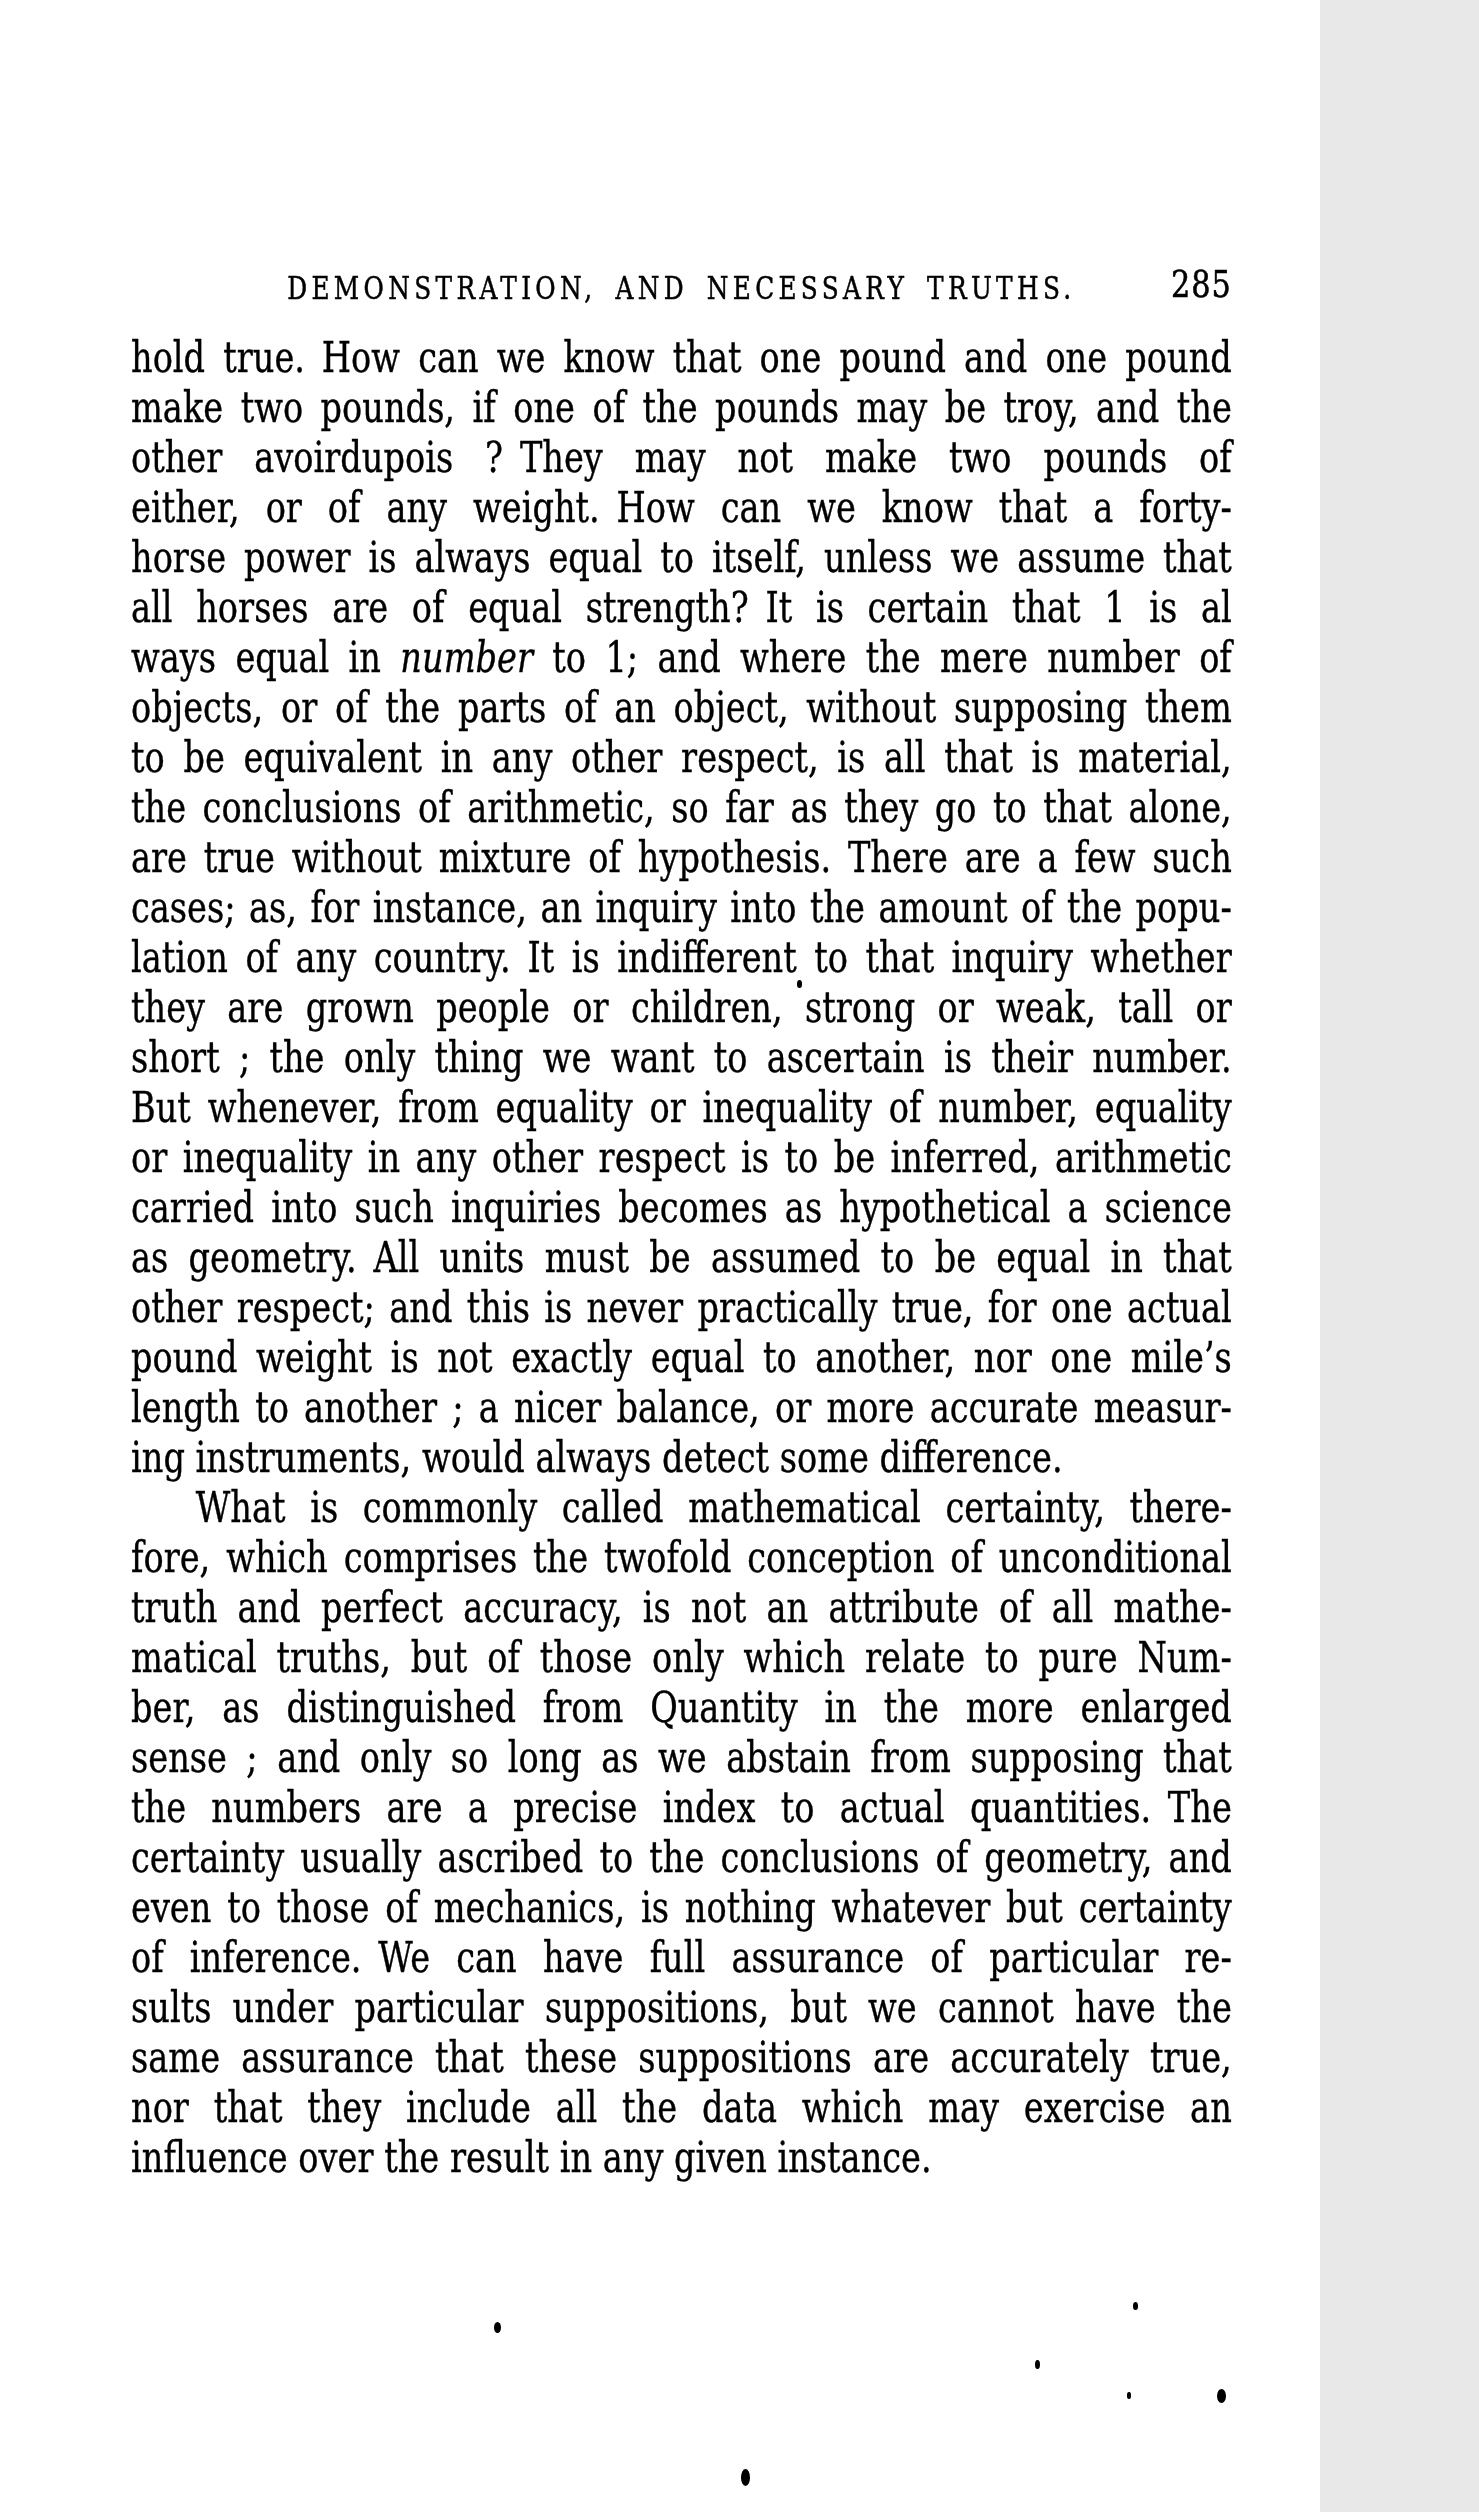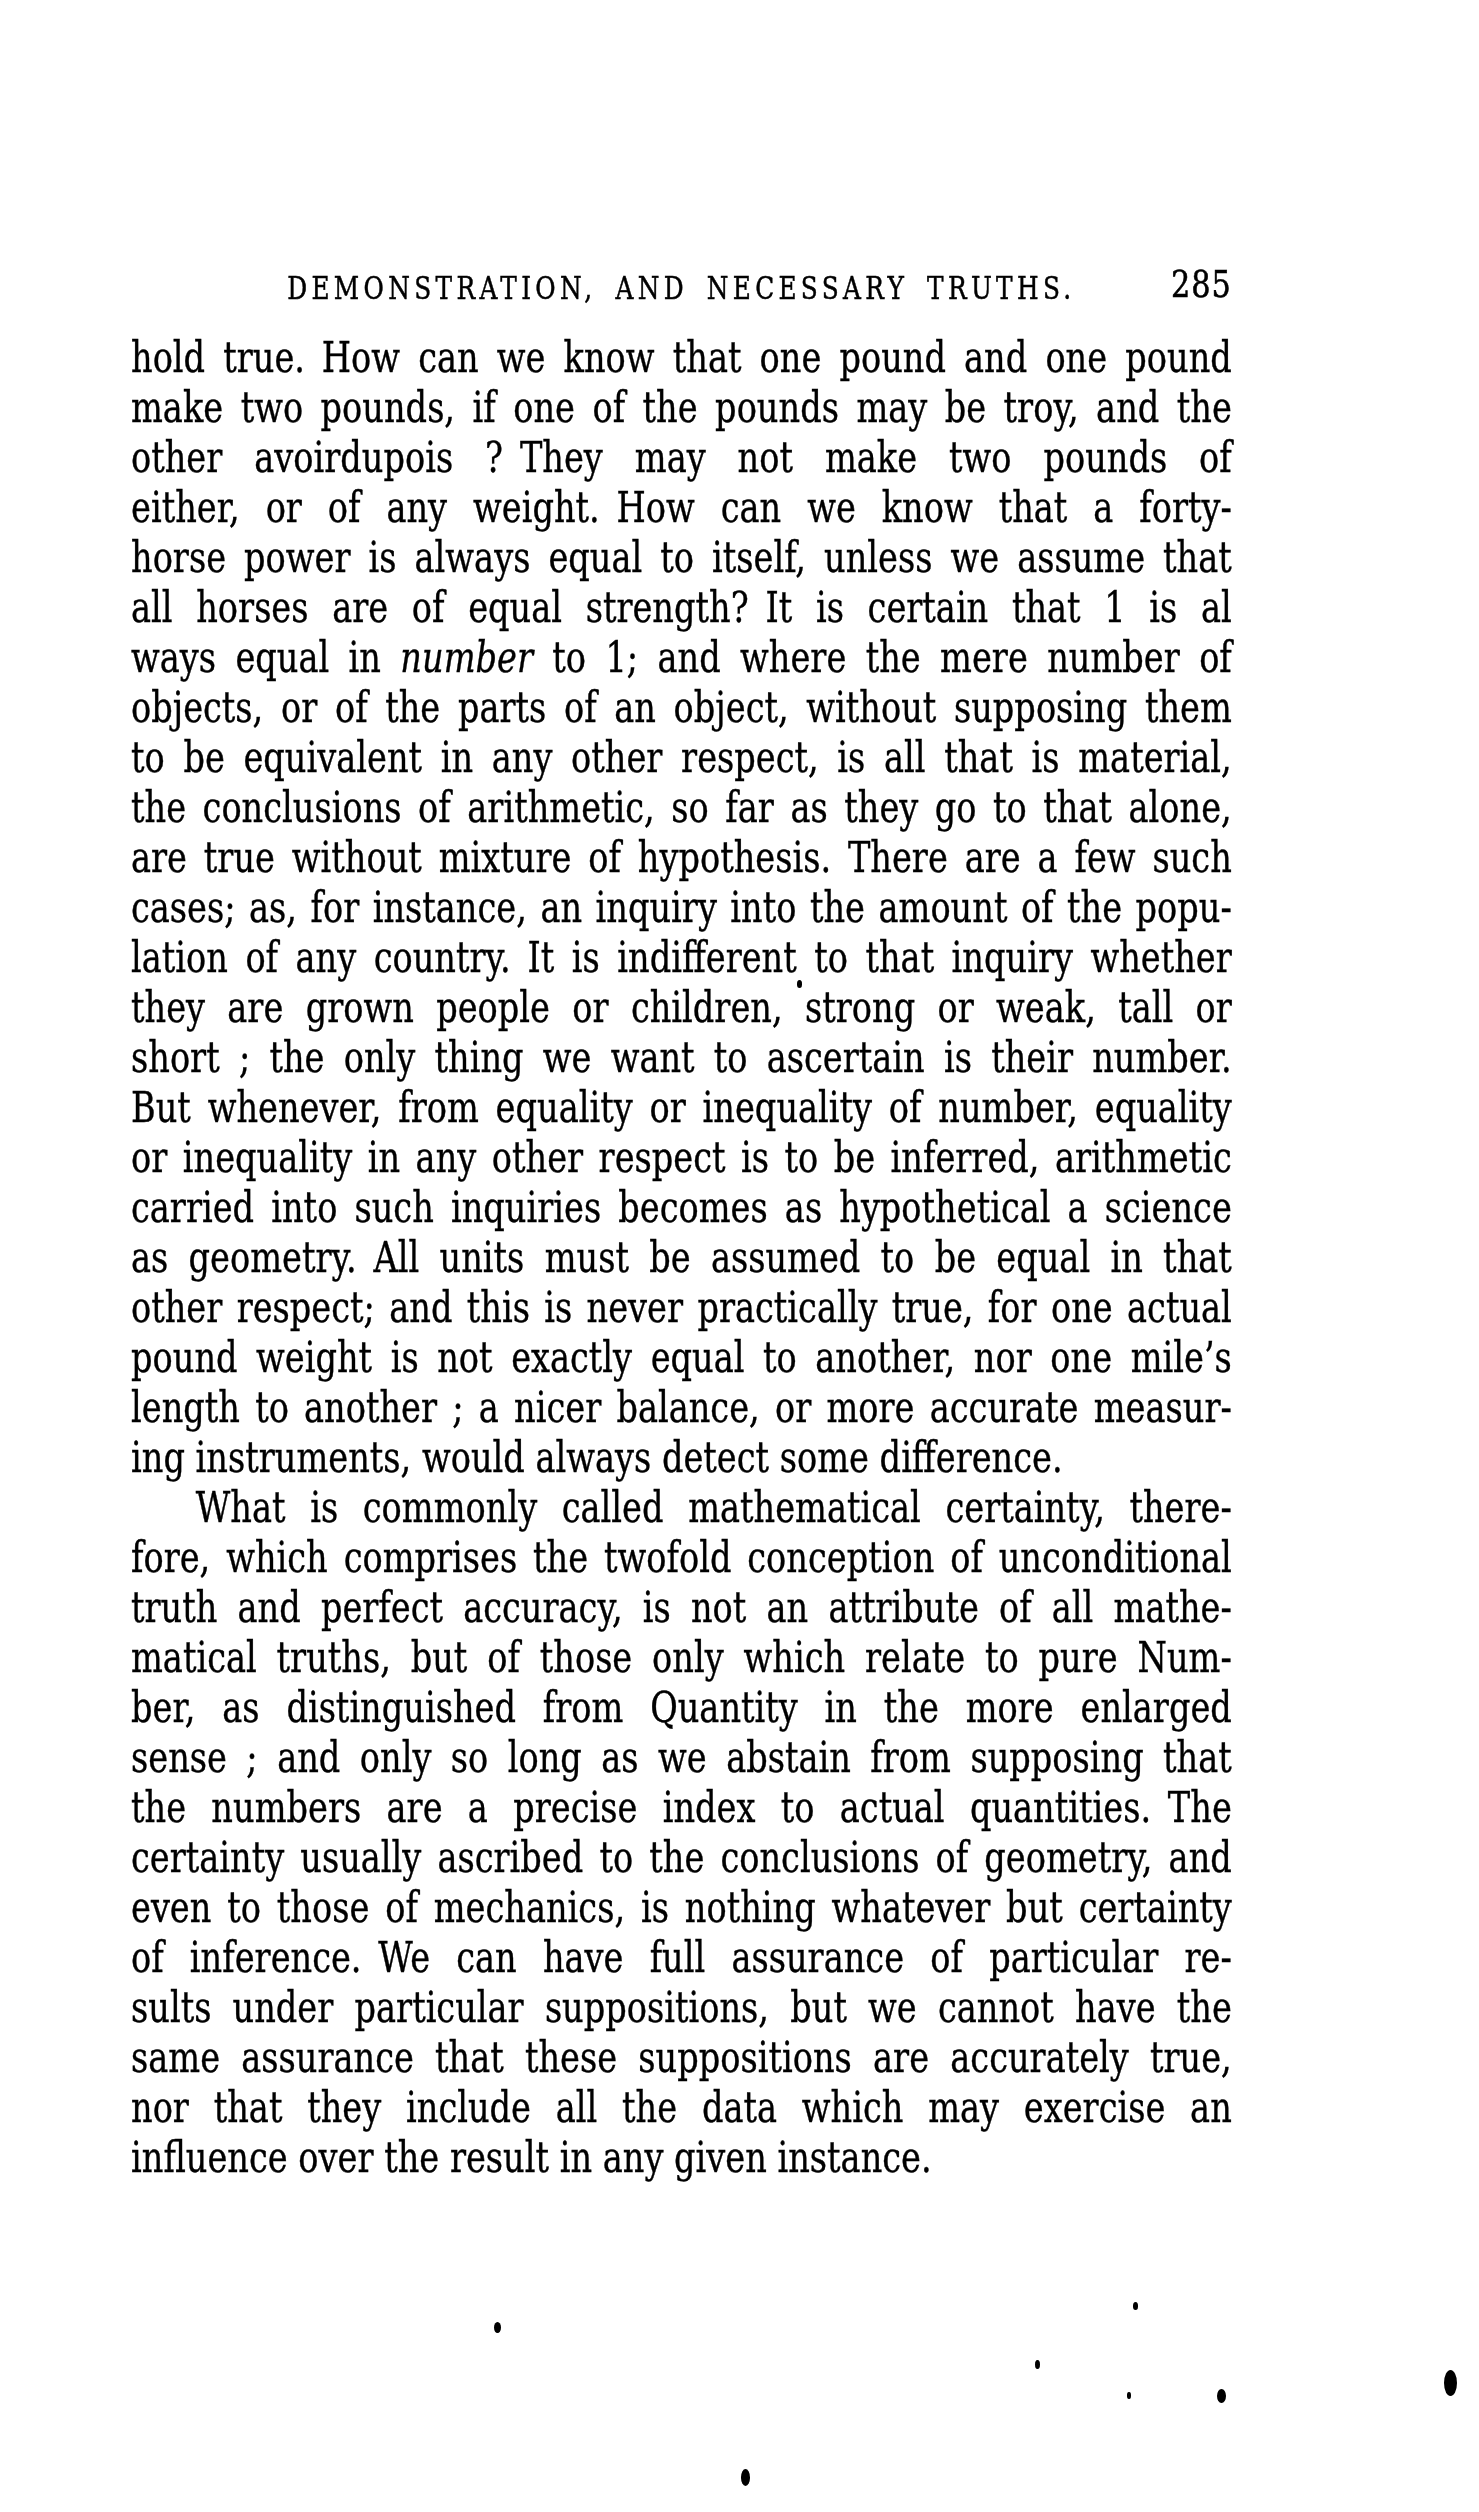--- a/index.html
+++ b/index.html
@@ -1,18 +1,18 @@
 <!DOCTYPE html>
 <html style="font-size:9.5px"><head>
 <meta charset="utf-8">
 <style>
   html,body { margin:0; padding:0; background:#e8e8e8; }
   .page {
     position:relative;
-    width:1479px; height:2512px;
+    width:1320px; height:2512px;
     background:#ffffff;
     color:#000;
     font-family:"DejaVu Serif", serif;
     overflow:hidden;
   }
   
   .scaledcol {
     position:absolute;
     left:131px;
     width:1376px;

